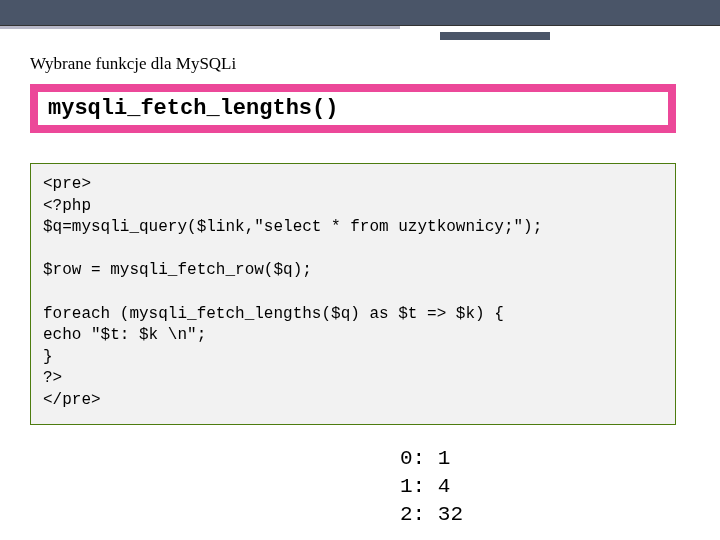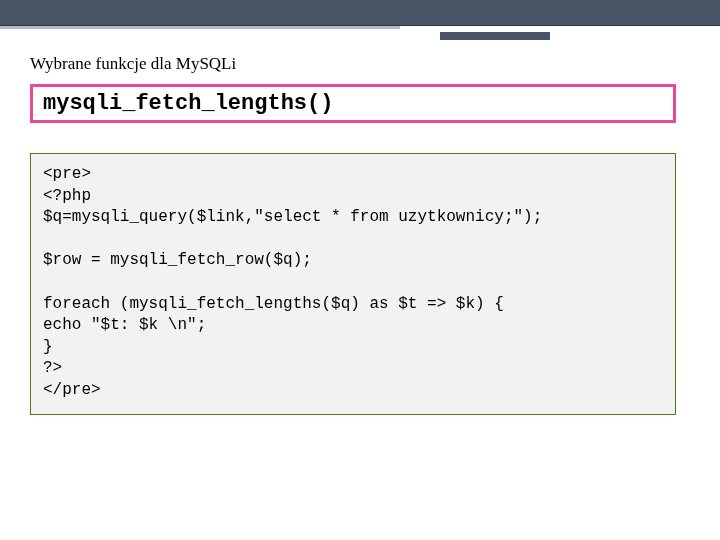--- a/index.html
+++ b/index.html
@@ -42,21 +42,21 @@
   }
   .content {
     padding: 10px 44px 0 30px;
   }
   .section-title {
     font-size: 17px;
     font-family: Georgia, serif;
     margin-bottom: 10px;
   }
   .func-box {
-    border: 3px solid #ec4899;
+    border: 8px solid #ec4899;
     padding: 4px 10px 4px 10px;
     font-family: "Courier New", monospace;
     font-size: 22px;
     font-weight: bold;
     background: #fff;
     margin-bottom: 30px;
   }
   .code-box {
     border: 1px solid #4d7c0f;
     background: #f2f2f2;
@@ -95,13 +95,16 @@
 $q=mysqli_query($link,"select * from uzytkownicy;");
 
 $row = mysqli_fetch_row($q);
 
 foreach (mysqli_fetch_lengths($q) as $t =&gt; $k) {
 echo "$t: $k \n";
 }
 ?&gt;
 &lt;/pre&gt;</div>
 
+  <div class="output">0: 1
+1: 4
+2: 32</div>
 </div>
 
 </body></html>

